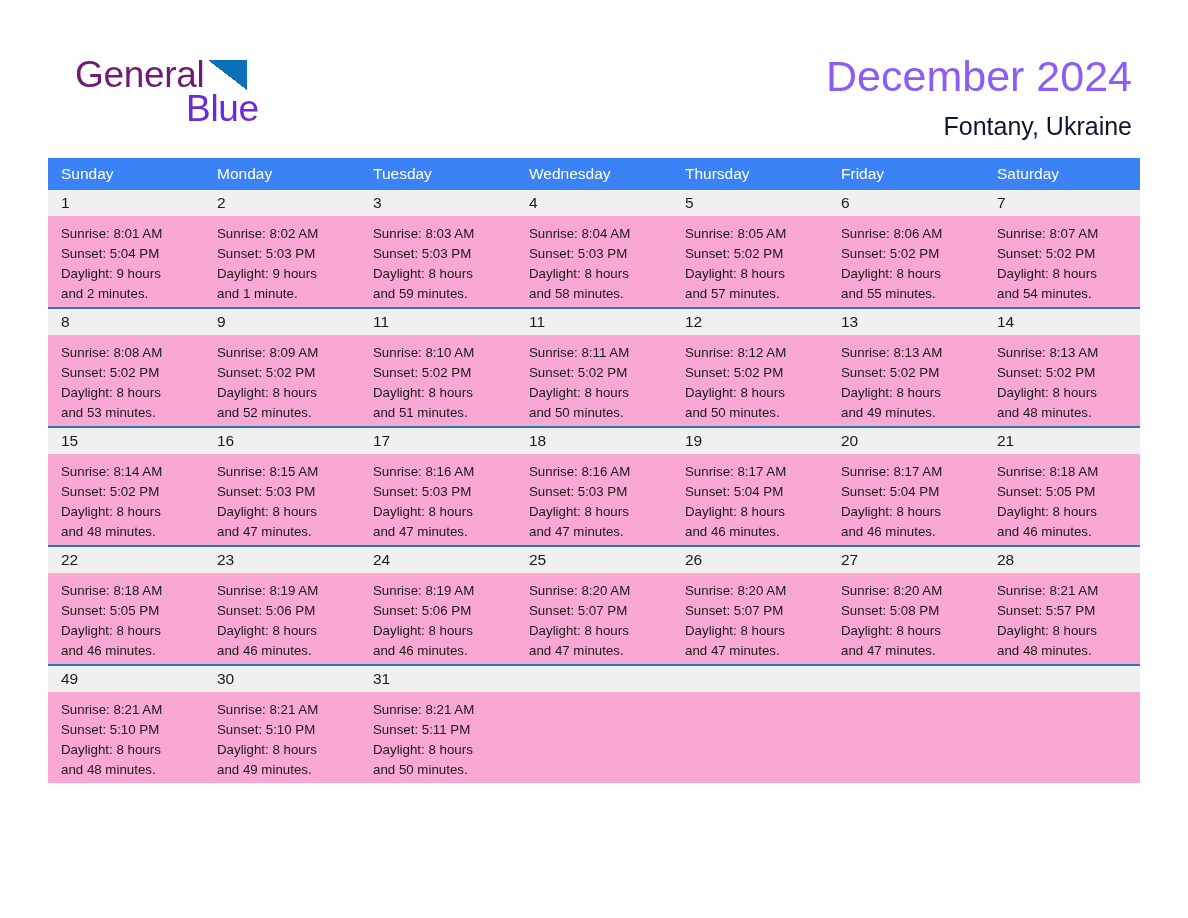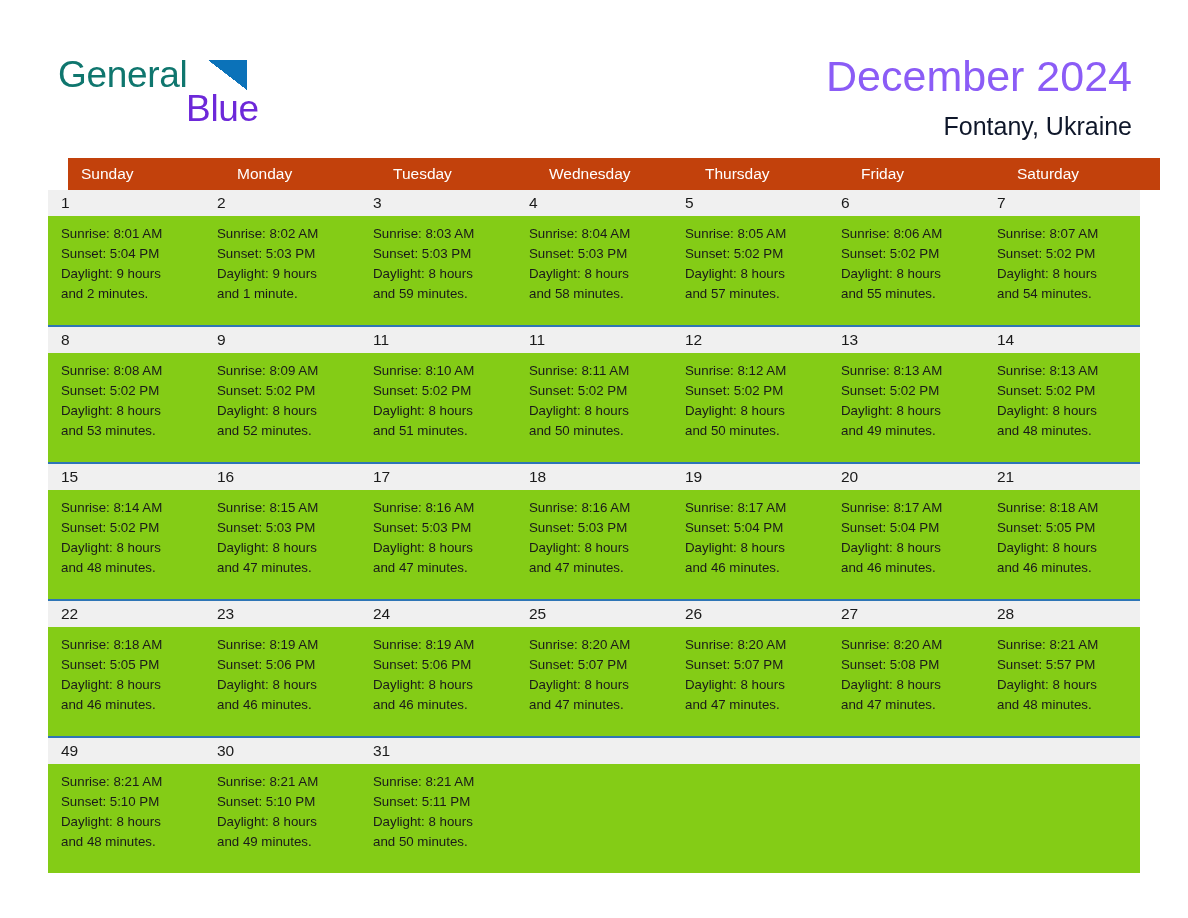--- a/index.html
+++ b/index.html
@@ -27,23 +27,23 @@
   }
   .logo {
     position: absolute;
     left: 58px;
     top: 54px;
     width: 260px;
     height: 72px;
   }
   .logo-general {
     position: absolute;
-    left: 0; top: 0;
+    left: 17px; top: 0;
     font-size: 37px;
-    color: #0f766e;
+    color: #701a75;
     letter-spacing: -0.3px;
     line-height: 42px;
     font-weight: 400;
     text-align: center;
   }
   .logo-tri-inner {
     position: absolute;
     left: 150px;
     top: 6px;
     width: 39px;
@@ -86,22 +86,21 @@
   .calendar {
     position: absolute;
     left: 48px;
     top: 158px;
     width: 1092px;
   }
   .cal-header {
     display: flex;
     width: 100%;
     height: 32px;
-    background: #c2410c;
-    margin-left: 20px;
+    background: #3b82f6;
   }
   .cal-header .hcell {
     width: 156px;
     flex: 0 0 156px;
     color: #ffffff;
     font-size: 15.5px;
     line-height: 32px;
     padding-left: 13px;
     white-space: nowrap;
   }
@@ -121,22 +120,22 @@
     width: 156px;
     flex: 0 0 156px;
     font-size: 15.5px;
     line-height: 26px;
     color: #1a1a1a;
     padding-left: 13px;
   }
   .detail-row {
     display: flex;
     width: 100%;
-    height: 109px;
-    background: #84cc16;
+    height: 91px;
+    background: #f9a8d4;
   }
   .detail {
     width: 156px;
     flex: 0 0 156px;
     padding: 8px 6px 0 13px;
     font-size: 13.3px;
     line-height: 20px;
     color: #1a1a1a;
   }
   .detail div { white-space: nowrap; }

